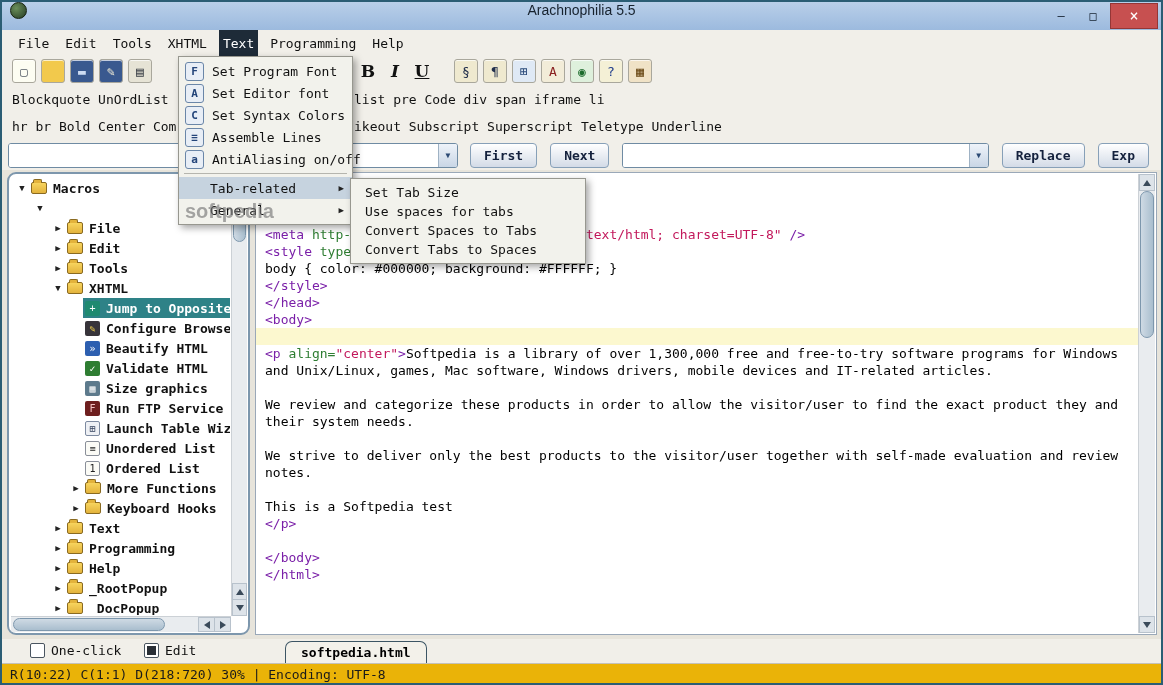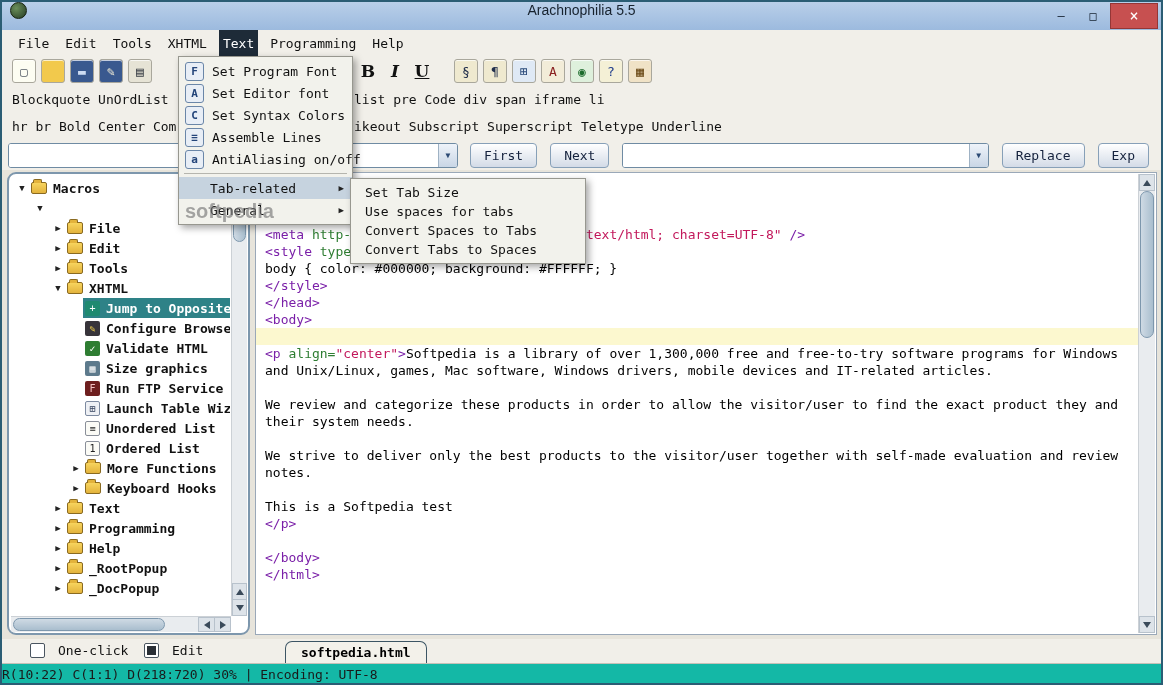--- a/index.html
+++ b/index.html
@@ -38,21 +38,21 @@
   
   .searchbar{position:absolute;left:0;top:138px;right:0;height:30px;background:#f1efe9;display:flex;
     align-items:center;padding:0 6px;border-bottom:1px solid #d6d4cb;}
   .combo{display:flex;height:23px;border:1px solid #6f8ba3;border-radius:3px;background:#fff;overflow:hidden;}
   .combo input{flex:1;border:none;outline:none;font-family:"DejaVu Sans Mono",monospace;font-size:13px;padding:0 5px;}
   .combo-btn{width:18px;background:linear-gradient(#eef3f9,#c9d6e6);border-left:1px solid #9fb2c4;display:flex;
     align-items:center;justify-content:center;color:#2c4a74;font-size:8px;flex:none;}
   .combo.find{width:448px;margin-right:12px;}
   .combo.repl{flex:1;margin-right:13px;}
   .jbtn{height:25px;padding:0 13px;border:1px solid #87a0b8;border-radius:4px;background:linear-gradient(#ffffff,#d3dbe7);
-    font-family:inherit;font-size:13px;font-weight:normal;color:#14213d;margin-right:13px;}
+    font-family:inherit;font-size:13px;font-weight:bold;color:#14213d;margin-right:13px;}
   .jbtn.last{margin-right:6px;}
   
   .content{position:absolute;left:0;top:168px;right:0;height:469px;background:#e7e4db;}
   .tree-panel{position:absolute;left:5px;top:2px;width:243px;height:463px;background:#fff;border:2px solid #7d97ad;
     border-radius:9px;overflow:hidden;box-sizing:border-box;}
   .tree{position:absolute;left:2px;top:4px;right:18px;bottom:18px;overflow:hidden;}
   .tree-row{display:flex;align-items:center;height:20px;font-size:13px;}
   .tree-indent{flex:none;}
   .tree-arrow{width:14px;font-size:9px;color:#222;text-align:center;flex:none;}
   .tree-body{display:flex;align-items:center;gap:6px;flex:1;height:20px;padding-left:2px;min-width:0;}
@@ -103,28 +103,28 @@
   .menu-icon.empty{background:transparent;border:none;}
   .menu-label{white-space:nowrap;}
   .menu-arrow{margin-left:auto;font-size:9px;color:#222;}
   .menu-sep{height:1px;background:#b5b5ae;margin:3px 5px;}
   .submenu{position:absolute;left:348px;top:176px;width:234px;background:#f2f2ec;border:1px solid #97978f;
     box-shadow:3px 3px 7px rgba(0,0,0,.35);z-index:41;padding:4px 0;}
   .submenu-item{height:19px;display:flex;align-items:center;padding:0 14px 0 14px;font-size:13px;color:#111;}
   .menu-shortcut{margin-left:auto;color:#333;}
   
   .bottom-row{position:absolute;left:0;top:637px;right:0;height:24px;background:#f1efe9;}
-  .cb-group{position:absolute;top:4px;display:flex;align-items:center;gap:13px;font-size:13px;color:#111;}
+  .cb-group{position:absolute;top:4px;display:flex;align-items:center;gap:6px;font-size:13px;color:#111;}
   .cb{width:13px;height:13px;background:#fff;border:1px solid #4a5560;border-radius:2px;position:relative;flex:none;}
   .cb.checked::after{content:"";position:absolute;left:2px;top:2px;right:2px;bottom:2px;background:#2a2f36;}
   .doc-tab{position:absolute;left:283px;bottom:0;height:21px;padding:0 15px;background:#f3f1ea;
     border:1px solid #3c5564;border-bottom:none;border-radius:7px 7px 0 0;display:flex;align-items:center;
     font-size:13px;font-weight:600;color:#000;}
-  .statusbar{position:absolute;left:0;top:661px;right:0;height:20px;background:#14b8a6;border-top:1px solid #c4c1b8;
-    display:flex;align-items:center;font-size:13px;color:#1a1a1a;}
+  .statusbar{position:absolute;left:0;top:661px;right:0;height:20px;background:#eab308;border-top:1px solid #c4c1b8;
+    display:flex;align-items:center;padding-left:8px;font-size:13px;color:#1a1a1a;}
   .watermark{position:absolute;left:183px;top:198px;z-index:60;font-family:"Liberation Sans",sans-serif;
     font-size:20px;font-weight:bold;color:#787878;opacity:.65;pointer-events:none;}
 </style>
 </head>
 <body>
 
 <div class="window" data-name="app-window">
 
   <div class="titlebar" data-name="title-bar">
     <div class="app-icon" data-name="app-icon"></div>
@@ -242,20 +242,28 @@
               <span class="tree-icon ic-jump-tag-icon" data-name="jump-tag-icon"></span>
               <span class="tree-label" data-name="tree-item-label">Jump to Opposite Tag</span>
             </span>
           </div>
           <div class="tree-row" data-name="tree-item-configure-browsers">
             <span class="tree-indent" data-name="tree-indent" style="width: 58px;"></span>
             <span class="tree-arrow" data-name="tree-no-arrow"></span>
             <span class="tree-body" data-name="tree-row-body">
               <span class="tree-icon ic-configure-browsers-icon" data-name="configure-browsers-icon"></span>
               <span class="tree-label" data-name="tree-item-label">Configure Browsers</span>
+            </span>
+          </div>
+          <div class="tree-row" data-name="tree-item-beautify-html">
+            <span class="tree-indent" data-name="tree-indent" style="width: 58px;"></span>
+            <span class="tree-arrow" data-name="tree-no-arrow"></span>
+            <span class="tree-body" data-name="tree-row-body">
+              <span class="tree-icon ic-beautify-icon" data-name="beautify-icon"></span>
+              <span class="tree-label" data-name="tree-item-label">Beautify HTML</span>
             </span>
           </div>
           <div class="tree-row" data-name="tree-item-validate-html">
             <span class="tree-indent" data-name="tree-indent" style="width: 58px;"></span>
             <span class="tree-arrow" data-name="tree-no-arrow"></span>
             <span class="tree-body" data-name="tree-row-body">
               <span class="tree-icon ic-validate-icon" data-name="validate-icon"></span>
               <span class="tree-label" data-name="tree-item-label">Validate HTML</span>
             </span>
           </div>

